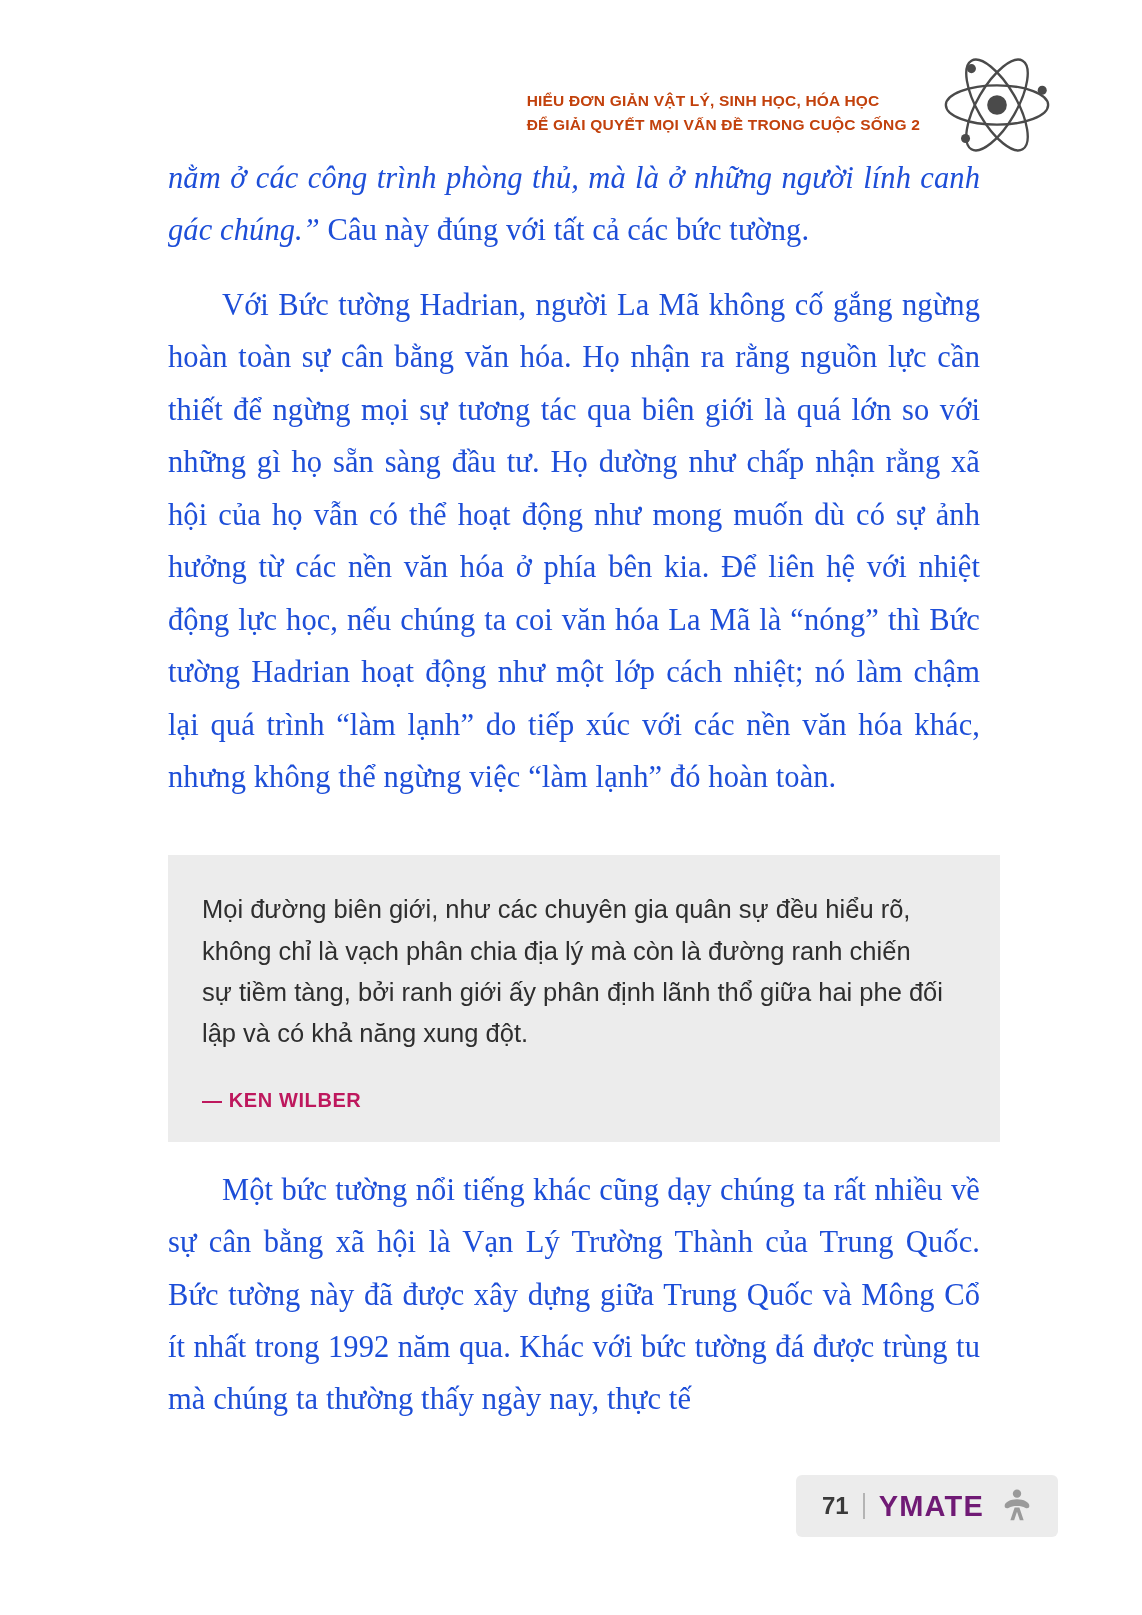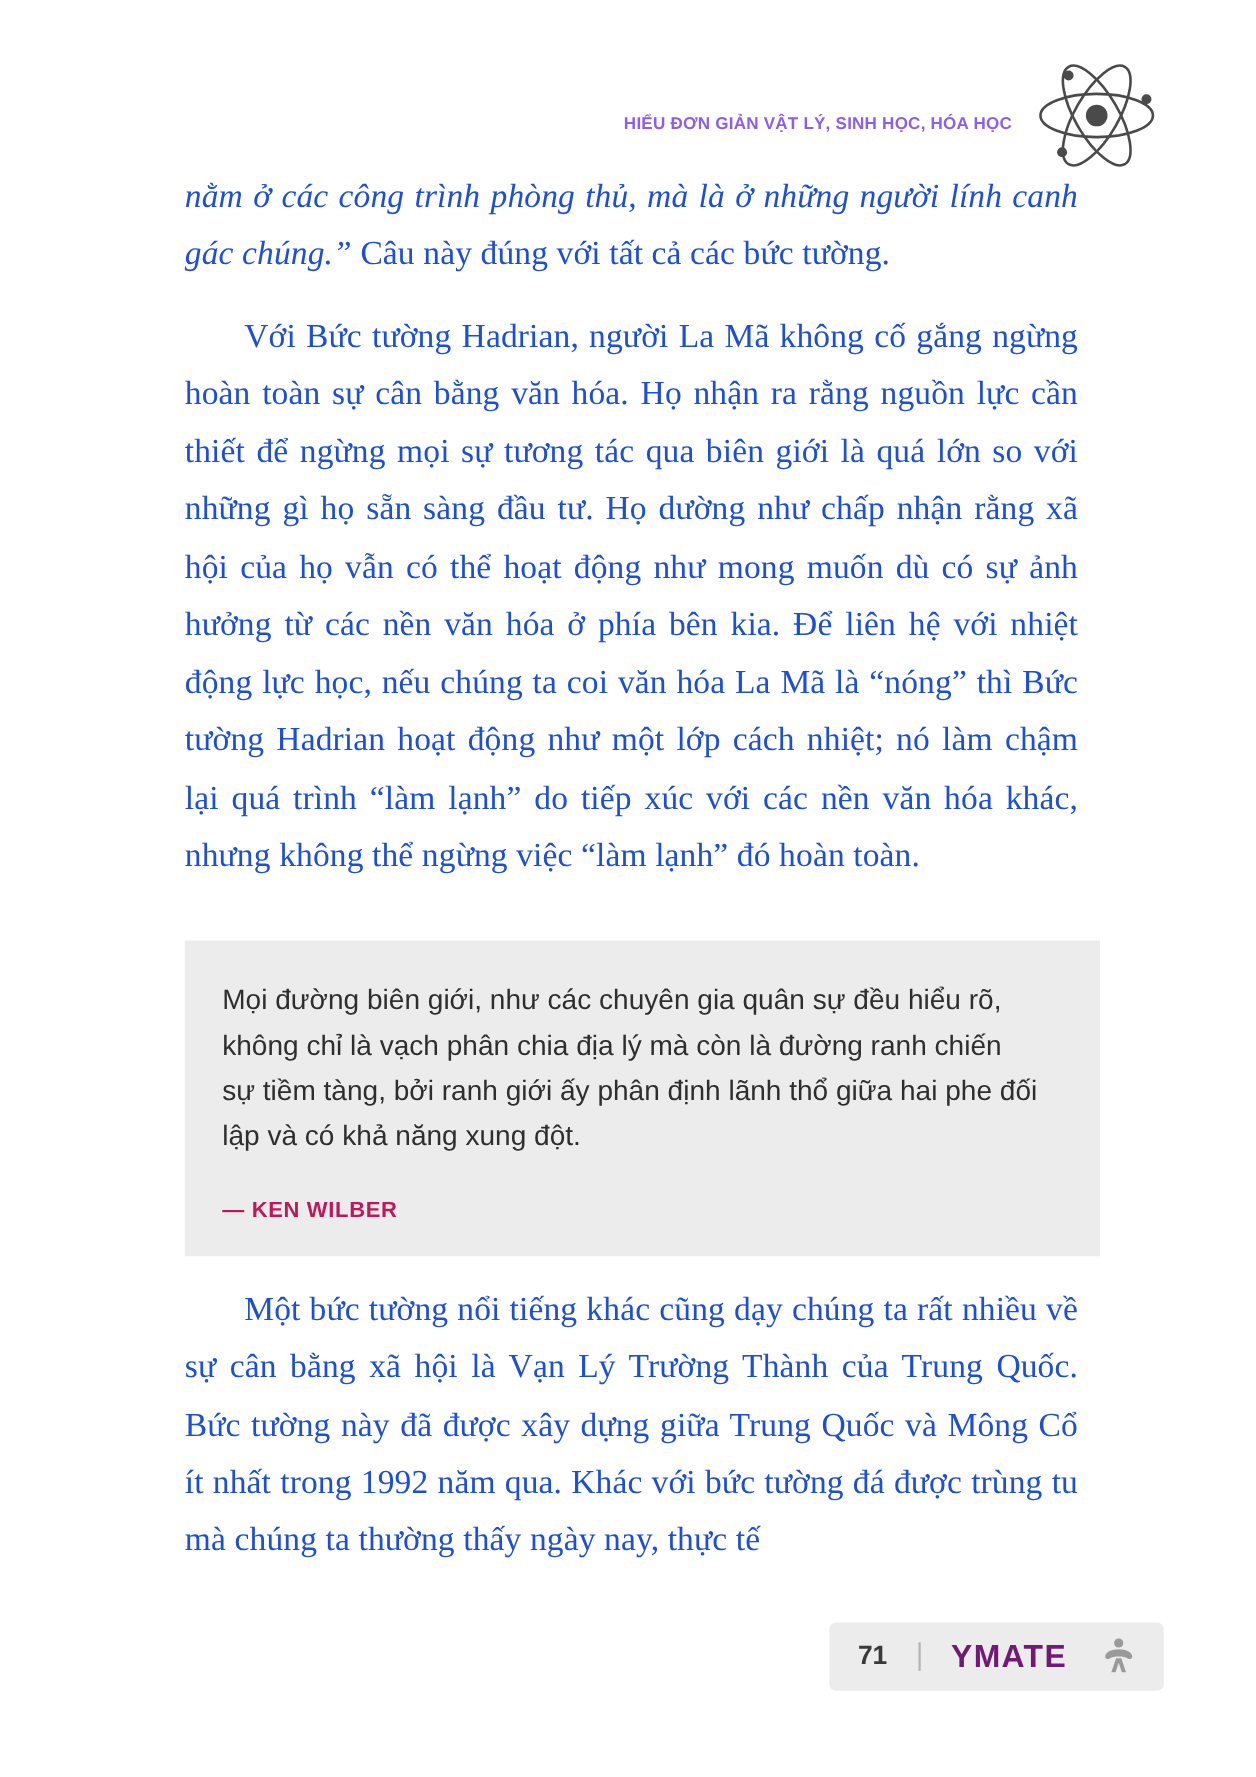--- a/index.html
+++ b/index.html
@@ -24,21 +24,21 @@
     display: flex;
     align-items: center;
     gap: 18px;
   }
   .header-text {
     text-align: left;
     font-family: "Liberation Sans", sans-serif;
     font-weight: bold;
     font-size: 15.5px;
     letter-spacing: 0.2px;
-    color: #8b5cf6;
+    color: #c2410c;
     line-height: 1.55;
   }
   .header-line { display: block; white-space: nowrap; }
 
   .atom-logo {
     width: 118px;
     height: 118px;
     flex: none;
     margin-top: -16px;
   }
@@ -99,21 +99,21 @@
   
   .footer {
     position: absolute;
     right: 84px;
     bottom: 78px;
     background: #ececec;
     border-radius: 6px;
     padding: 12px 22px 12px 26px;
     display: flex;
     align-items: center;
-    gap: 28px;
+    gap: 14px;
   }
   .page-number {
     font-family: "Liberation Sans", sans-serif;
     font-weight: bold;
     font-size: 24px;
     color: #3a3a3a;
   }
   .footer-divider {
     width: 2px;
     height: 26px;
@@ -129,20 +129,21 @@
   .brand-mark { width: 38px; height: 38px; }
 </style>
 </head>
 <body>
 
 <div class="page">
 
   <div class="header">
     <div class="header-text">
       <span class="header-line">HIỂU ĐƠN GIẢN VẬT LÝ, SINH HỌC, HÓA HỌC</span>
+      <span class="header-line">ĐỂ GIẢI QUYẾT MỌI VẤN ĐỀ TRONG CUỘC SỐNG 2</span>
     </div>
     <svg class="atom-logo" viewBox="0 0 120 120">
       <g fill="none" stroke="#4a4a4a" stroke-width="2.4">
         <ellipse cx="60" cy="60" rx="52" ry="20"></ellipse>
         <ellipse cx="60" cy="60" rx="52" ry="20" transform="rotate(60 60 60)"></ellipse>
         <ellipse cx="60" cy="60" rx="52" ry="20" transform="rotate(120 60 60)"></ellipse>
       </g>
       <circle cx="60" cy="60" r="10" fill="#4a4a4a"></circle>
       <circle cx="106" cy="45" r="4.6" fill="#4a4a4a"></circle>
       <circle cx="28" cy="94" r="4.6" fill="#4a4a4a"></circle>

